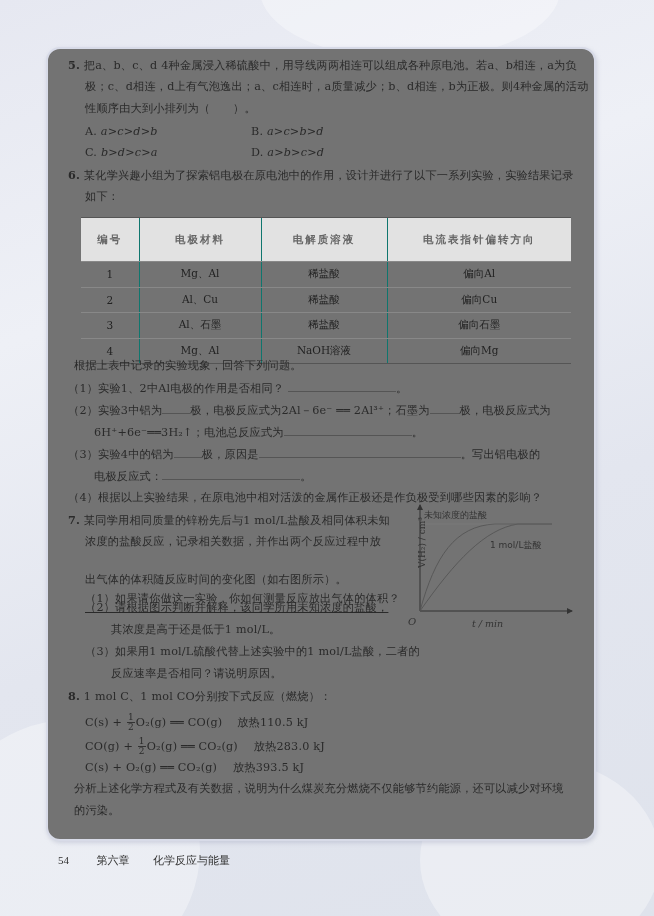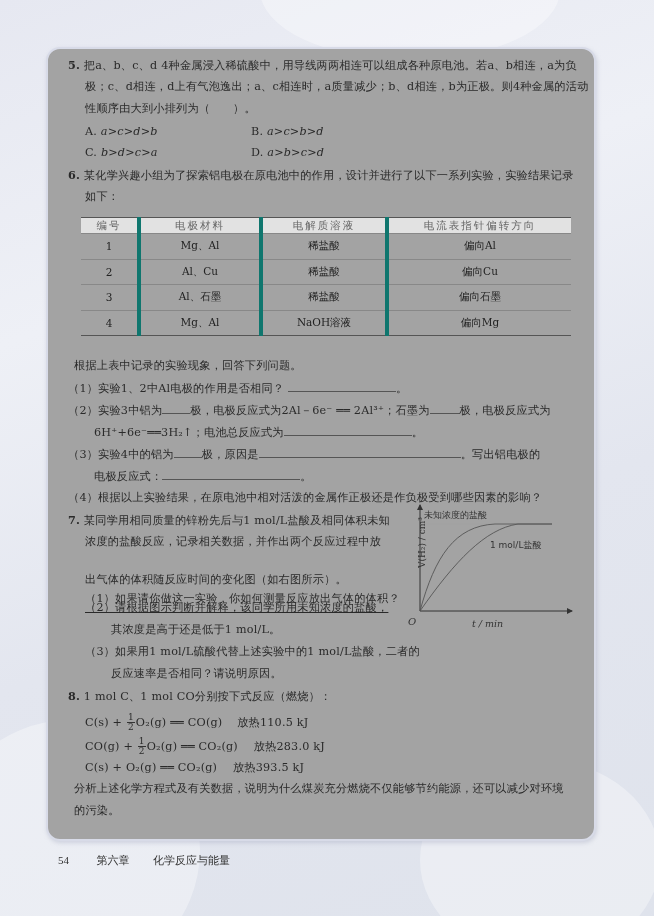--- a/index.html
+++ b/index.html
@@ -7,45 +7,45 @@
   body {
     position: relative;
     background: linear-gradient(160deg, #e6e8f1 0%, #eef0f6 30%, #e3e6ef 60%, #dfe3ec 100%);
     font-family: "DejaVu Serif", "Liberation Serif", serif;
     color: #2a2a2a;
   }
   .bg-blob { position: absolute; border-radius: 50%; background: rgba(255,255,255,0.35); }
   .card {
     position: absolute;
     left: 46px; top: 47px; width: 550px; height: 794px;
-    background: #a3a3a3;
+    background: #737373;
     border: 2px solid #d8dbe8;
     border-radius: 14px;
     box-shadow: 1px 2px 4px rgba(150,155,180,0.35);
   }
   .content { position: absolute; left: 0; top: 0; width: 100%; }
   .line { position: absolute; font-size: 11.2px; line-height: 14px; white-space: nowrap; letter-spacing: 0.2px; }
   .qnum { font-weight: bold; }
   .i { font-style: italic; }
   .blank { display: inline-block; border-bottom: 1px solid #555; height: 11px; vertical-align: baseline; }
   .frac { display: inline-block; vertical-align: middle; text-align: center; font-size: 9px; line-height: 9px; margin: 0 1px; }
   .frac span { display: block; }
   .frac .num { border-bottom: 1px solid #333; padding: 0 1px; }
   table.exp {
     position: absolute; left: 33px; top: 168px; width: 490px;
     border-collapse: collapse; font-size: 10.5px;
   }
   table.exp th {
-    background: #e2e2e2; color: #666; font-weight: normal; height: 16px;
+    background: #e2e2e2; color: #666; font-weight: bold; height: 44px;
     border-top: 1.5px solid #555; border-bottom: 1px solid #888;
     letter-spacing: 2px;
   }
   table.exp td { height: 25.5px; text-align: center; border-bottom: 1px solid #888; color: #222; }
   table.exp tr:last-child td { border-bottom: 1.5px solid #555; }
-  table.exp th + th, table.exp td + td { border-left: 4px solid #0f766e; }
+  table.exp th + th, table.exp td + td { border-left: 1px solid #0f766e; }
   .zh { color: #555; }
   .graph { position: absolute; left: 352px; top: 452px; width: 176px; height: 160px; }
   .footer { position: absolute; left: 58px; top: 853px; font-size: 11px; color: #333; }
   .footer .pg { font-family: Liberation Serif, serif; margin-right: 24px; }
   .footer .ch { margin-right: 20px; }
 </style>
 </head>
 <body>
 
 <div class="bg-blob" style="left:-60px;top:720px;width:260px;height:260px;"></div>

